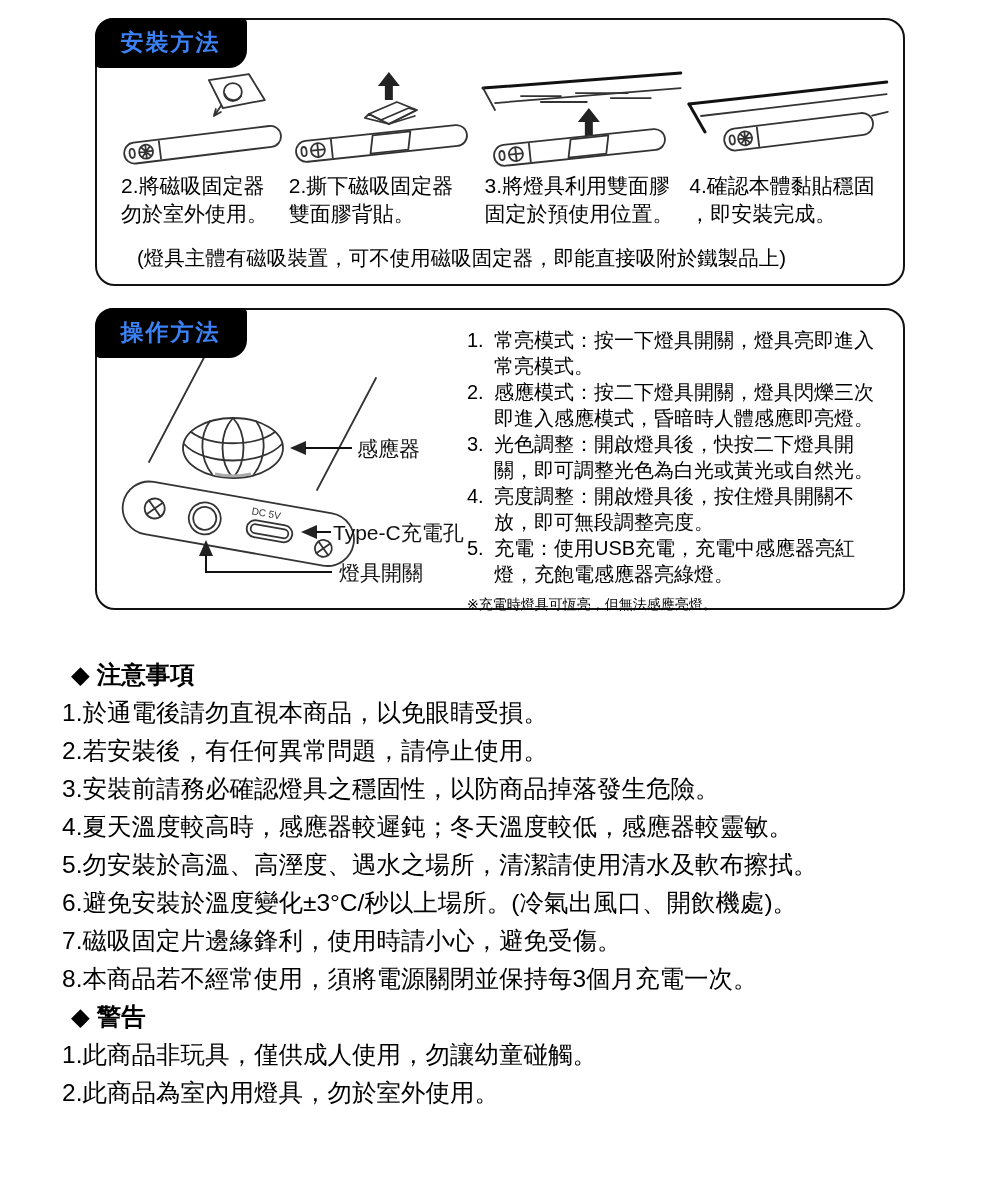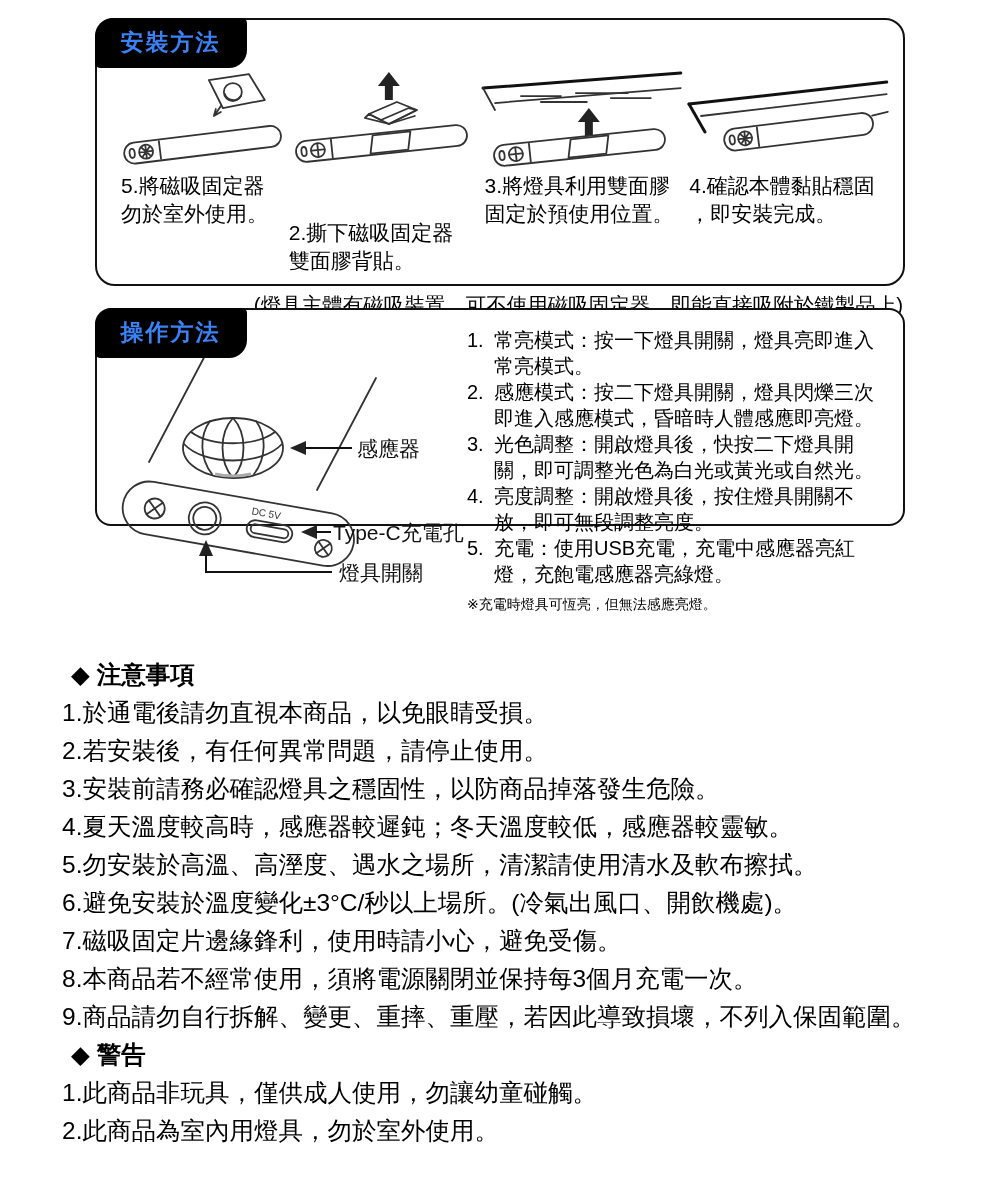--- a/index.html
+++ b/index.html
@@ -7,41 +7,41 @@
   body {
     width:1000px; height:1189px; position:relative;
     font-family:"Liberation Sans","DejaVu Sans",sans-serif;
     color:#000; overflow:hidden;
   }
   .box {
     position:absolute; left:95px; width:810px;
     border:2.5px solid #111; border-radius:20px; background:#fff;
   }
   .box-install { top:18px; height:268px; }
-  .box-operate { top:308px; height:218px;border-radius:16px; }
+  .box-operate { top:308px; height:302px; }
   .tab {
     position:absolute; top:-2.5px; left:-2.5px;
     background:#000; color:#3b82f6;
     font-size:23px; font-weight:bold; letter-spacing:2px;
     padding:9px 26px 10px 26px;
     border-radius:18px 5px 18px 5px;
   }
   
   .steps { display:flex; padding:50px 12px 0 20px; }
   .step { display:flex; flex-direction:column; }
   .step-1 { width:168px; }
-  .step-2 { width:196px;gap:47px; }
+  .step-2 { width:196px; }
   .step-3 { width:205px; }
   .step-4 { width:206px; }
   .step svg { width:100%; height:100px; display:block; }
   .caption {
     font-size:21px; line-height:28px; font-weight:500;
     margin-top:2px; padding-left:4px; white-space:nowrap;
   }
-  .inst-note { font-size:20.5px; font-weight:500; margin:16px 0 0 40px;text-align:right; }
+  .inst-note { font-size:20.5px; font-weight:500; margin:16px 0 0 40px; }
   
   .op-body { display:flex; padding:14px 14px 0 14px; }
   .op-diagram { width:356px; flex:none; }
   .op-diagram svg { width:356px; height:262px; display:block; margin-top:16px; }
   .op-list { flex:1; padding-top:3px; }
   .op-item { display:flex; font-size:20px; line-height:26px; font-weight:500; }
   .op-item .num { width:27px; flex:none; }
   .op-item .txt { flex:1; }
   .op-note { font-size:14px; font-weight:500; margin-top:9px; }
   
@@ -77,21 +77,21 @@
         </g>
         <g transform="translate(6,74) rotate(-7)">
           <rect class="ink" x="0" y="0" width="158" height="21" rx="10.5"></rect>
           <line class="ink" x1="36" y1="1.5" x2="36" y2="19.5"></line>
           <circle class="ink" cx="22" cy="10.5" r="7"></circle>
           <path class="ink" d="M16,10.5 h12 M22,4.5 v12 M18,6 l8,9 M26,6 l-8,9" stroke-width="1"></path>
           <ellipse class="ink" cx="8" cy="10.5" rx="2.6" ry="4.6"></ellipse>
         </g>
       </svg>
       <figcaption class="caption">
-        <span>5.將磁吸固定器</span><br>
+        <span>2.將磁吸固定器</span><br>
         <span>勿於室外使用。</span>
       </figcaption>
     </figure>
 
     <figure class="step step-2">
       <svg viewBox="0 0 196 100">
         <g>
           <polygon class="fillk" points="104,2 93,16 100,16 100,30 108,30 108,16 115,16"></polygon>
         </g>
         <g>
@@ -261,17 +261,16 @@
 <section class="notices">
   <p class="sec-title">◆ 注意事項</p>
   <p>1.於通電後請勿直視本商品，以免眼睛受損。</p>
   <p>2.若安裝後，有任何異常問題，請停止使用。</p>
   <p>3.安裝前請務必確認燈具之穩固性，以防商品掉落發生危險。</p>
   <p>4.夏天溫度較高時，感應器較遲鈍；冬天溫度較低，感應器較靈敏。</p>
   <p>5.勿安裝於高溫、高溼度、遇水之場所，清潔請使用清水及軟布擦拭。</p>
   <p>6.避免安裝於溫度變化±3°C/秒以上場所。(冷氣出風口、開飲機處)。</p>
   <p>7.磁吸固定片邊緣鋒利，使用時請小心，避免受傷。</p>
   <p>8.本商品若不經常使用，須將電源關閉並保持每3個月充電一次。</p>
-  <p>9.商品請勿自行拆解、變更、重摔、重壓，若因此導致損壞，不列入保固範圍。</p>
   <p class="sec-title">◆ 警告</p>
   <p>1.此商品非玩具，僅供成人使用，勿讓幼童碰觸。</p>
   <p>2.此商品為室內用燈具，勿於室外使用。</p>
 </section>
 
 </body></html>

